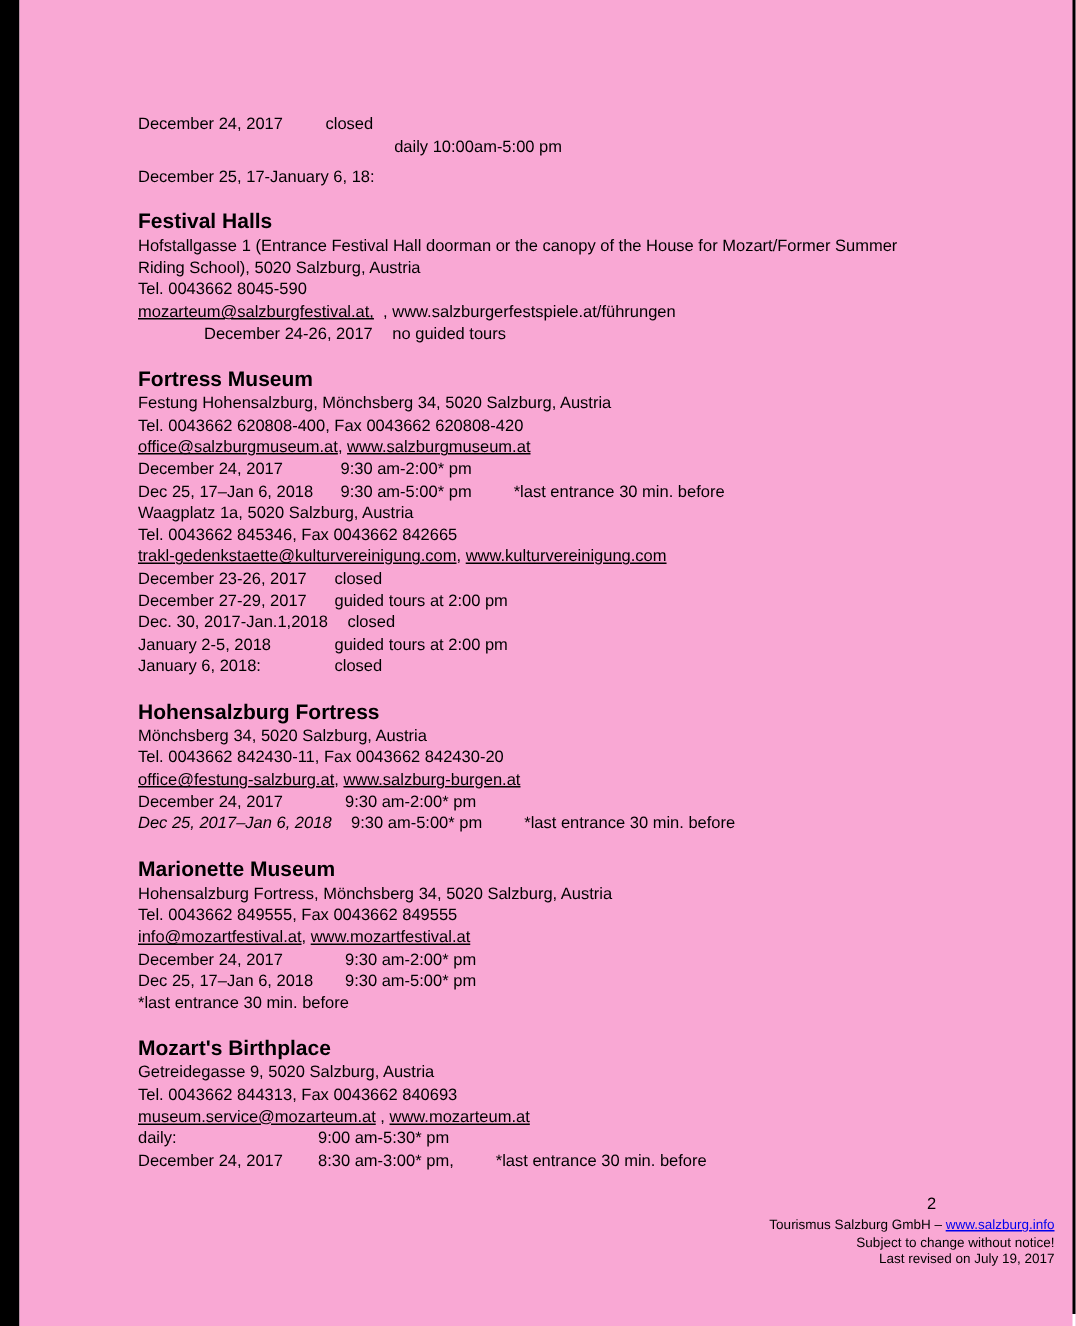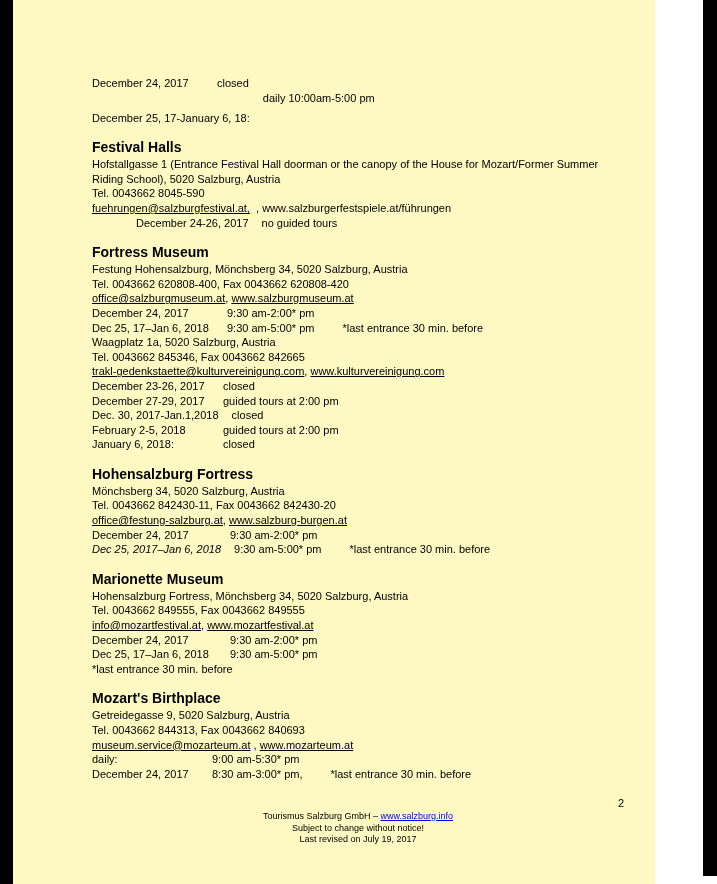--- a/index.html
+++ b/index.html
@@ -4,69 +4,69 @@
 <style>
   html,body{margin:0;padding:0}
   body{
     width:717px;height:884px;position:relative;overflow:hidden;
     background:#ffffff;color:#000;
     font-family:"Liberation Sans", sans-serif;
   }
   .edge{position:absolute;background:#000}
   .edge.left{left:0;top:0;width:13px;height:884px}
   .edge.right{left:703px;top:0;width:14px;height:876px}
-  .page{position:absolute;left:13px;top:0;width:642px;height:884px;background:#fef9c3}
+  .page{position:absolute;left:13px;top:0;width:702px;height:884px;background:#f9a8d4}
   .content{position:absolute;left:79px;top:76px;width:585px}
   .row{display:flex;font-size:11px;line-height:14.6px;white-space:pre}
   .c1{padding-right:13px}
   .c3{margin-left:28px}
   .info-line,.links-line{font-size:11px;line-height:14.6px;white-space:pre}
   h2{font-size:14px;line-height:17px;font-weight:bold;margin:14px 0 1px 0}
   .ul{text-decoration:underline}
   .pagenum{position:absolute;left:605px;top:797px;font-size:11px;line-height:12px}
-  .footer{position:absolute;left:0;top:811px;width:690px;text-align:center;font-size:9px;line-height:11.5px}
+  .footer{position:absolute;left:0;top:811px;width:690px;text-align:right;font-size:9px;line-height:11.5px}
   .flink{color:#0000ee;text-decoration:underline;cursor:pointer}
 </style>
 </head>
 <body>
 
 <div class="edge left"></div>
 <div class="edge right"></div>
 
 <div class="page">
   <div class="content">
     <div id="top-rows">
         <div class="row"><span class="c1" style="min-width: 112px;">December 24, 2017</span><span class="c2">closed</span></div>
         <div class="row"><span class="c1" style="min-width: 112px; margin-top: 20px;">December 25, 17-January 6, 18:</span><span class="c2">daily 10:00am-5:00 pm</span></div>
       </div>
     <div id="sections">
         <div class="section">
           <h2>Festival Halls</h2>
           <div class="info-line">Hofstallgasse 1 (Entrance Festival Hall doorman or the canopy of the House for Mozart/Former Summer</div>
           <div class="info-line">Riding School), 5020 Salzburg, Austria</div>
           <div class="info-line">Tel. 0043662 8045-590</div>
-          <div class="links-line"><span class="ul">fuehrungen@salzburgfestival.at,</span><span>  , www.salzburgerfestspiele.at/führungen</span></div>
+          <div class="links-line"><span class="ul">mozarteum@salzburgfestival.at,</span><span>  , www.salzburgerfestspiele.at/führungen</span></div>
           <div class="row"><span class="c1" style="min-width: 112px; padding-left: 44px;">December 24-26, 2017</span><span class="c2">no guided tours</span></div>
         </div>
         <div class="section">
           <h2>Fortress Museum</h2>
           <div class="info-line">Festung Hohensalzburg, Mönchsberg 34, 5020 Salzburg, Austria</div>
           <div class="info-line">Tel. 0043662 620808-400, Fax 0043662 620808-420</div>
           <div class="links-line"><span class="ul">office@salzburgmuseum.at</span><span>, </span><span class="ul">www.salzburgmuseum.at</span></div>
           <div class="row"><span class="c1" style="min-width: 122px;">December 24, 2017</span><span class="c2">9:30 am-2:00* pm</span></div>
           <div class="row"><span class="c1" style="min-width: 122px;">Dec 25, 17–Jan 6, 2018</span><span class="c2">9:30 am-5:00* pm</span><span class="c3">*last entrance 30 min. before</span></div>
         </div>
         <div class="section">
           <div class="info-line">Waagplatz 1a, 5020 Salzburg, Austria</div>
           <div class="info-line">Tel. 0043662 845346, Fax 0043662 842665</div>
           <div class="links-line"><span class="ul">trakl-gedenkstaette@kulturvereinigung.com</span><span>, </span><span class="ul">www.kulturvereinigung.com</span></div>
           <div class="row"><span class="c1" style="min-width: 118px;">December 23-26, 2017</span><span class="c2">closed</span></div>
           <div class="row"><span class="c1" style="min-width: 118px;">December 27-29, 2017</span><span class="c2">guided tours at 2:00 pm</span></div>
           <div class="row"><span class="c1" style="min-width: 118px;">Dec. 30, 2017-Jan.1,2018</span><span class="c2">closed</span></div>
-          <div class="row"><span class="c1" style="min-width: 118px;">February 2-5, 2018</span><span class="c2">guided tours at 2:00 pm</span></div>
+          <div class="row"><span class="c1" style="min-width: 118px;">January 2-5, 2018</span><span class="c2">guided tours at 2:00 pm</span></div>
           <div class="row"><span class="c1" style="min-width: 118px;">January 6, 2018:</span><span class="c2">closed</span></div>
         </div>
         <div class="section">
           <h2>Hohensalzburg Fortress</h2>
           <div class="info-line">Mönchsberg 34, 5020 Salzburg, Austria</div>
           <div class="info-line">Tel. 0043662 842430-11, Fax 0043662 842430-20</div>
           <div class="links-line"><span class="ul">office@festung-salzburg.at</span><span>, </span><span class="ul">www.salzburg-burgen.at</span></div>
           <div class="row"><span class="c1" style="min-width: 125px;">December 24, 2017</span><span class="c2">9:30 am-2:00* pm</span></div>
           <div class="row"><span class="c1" style="min-width: 125px; font-style: italic;">Dec 25, 2017–Jan 6, 2018</span><span class="c2">9:30 am-5:00* pm</span><span class="c3">*last entrance 30 min. before</span></div>
         </div>

